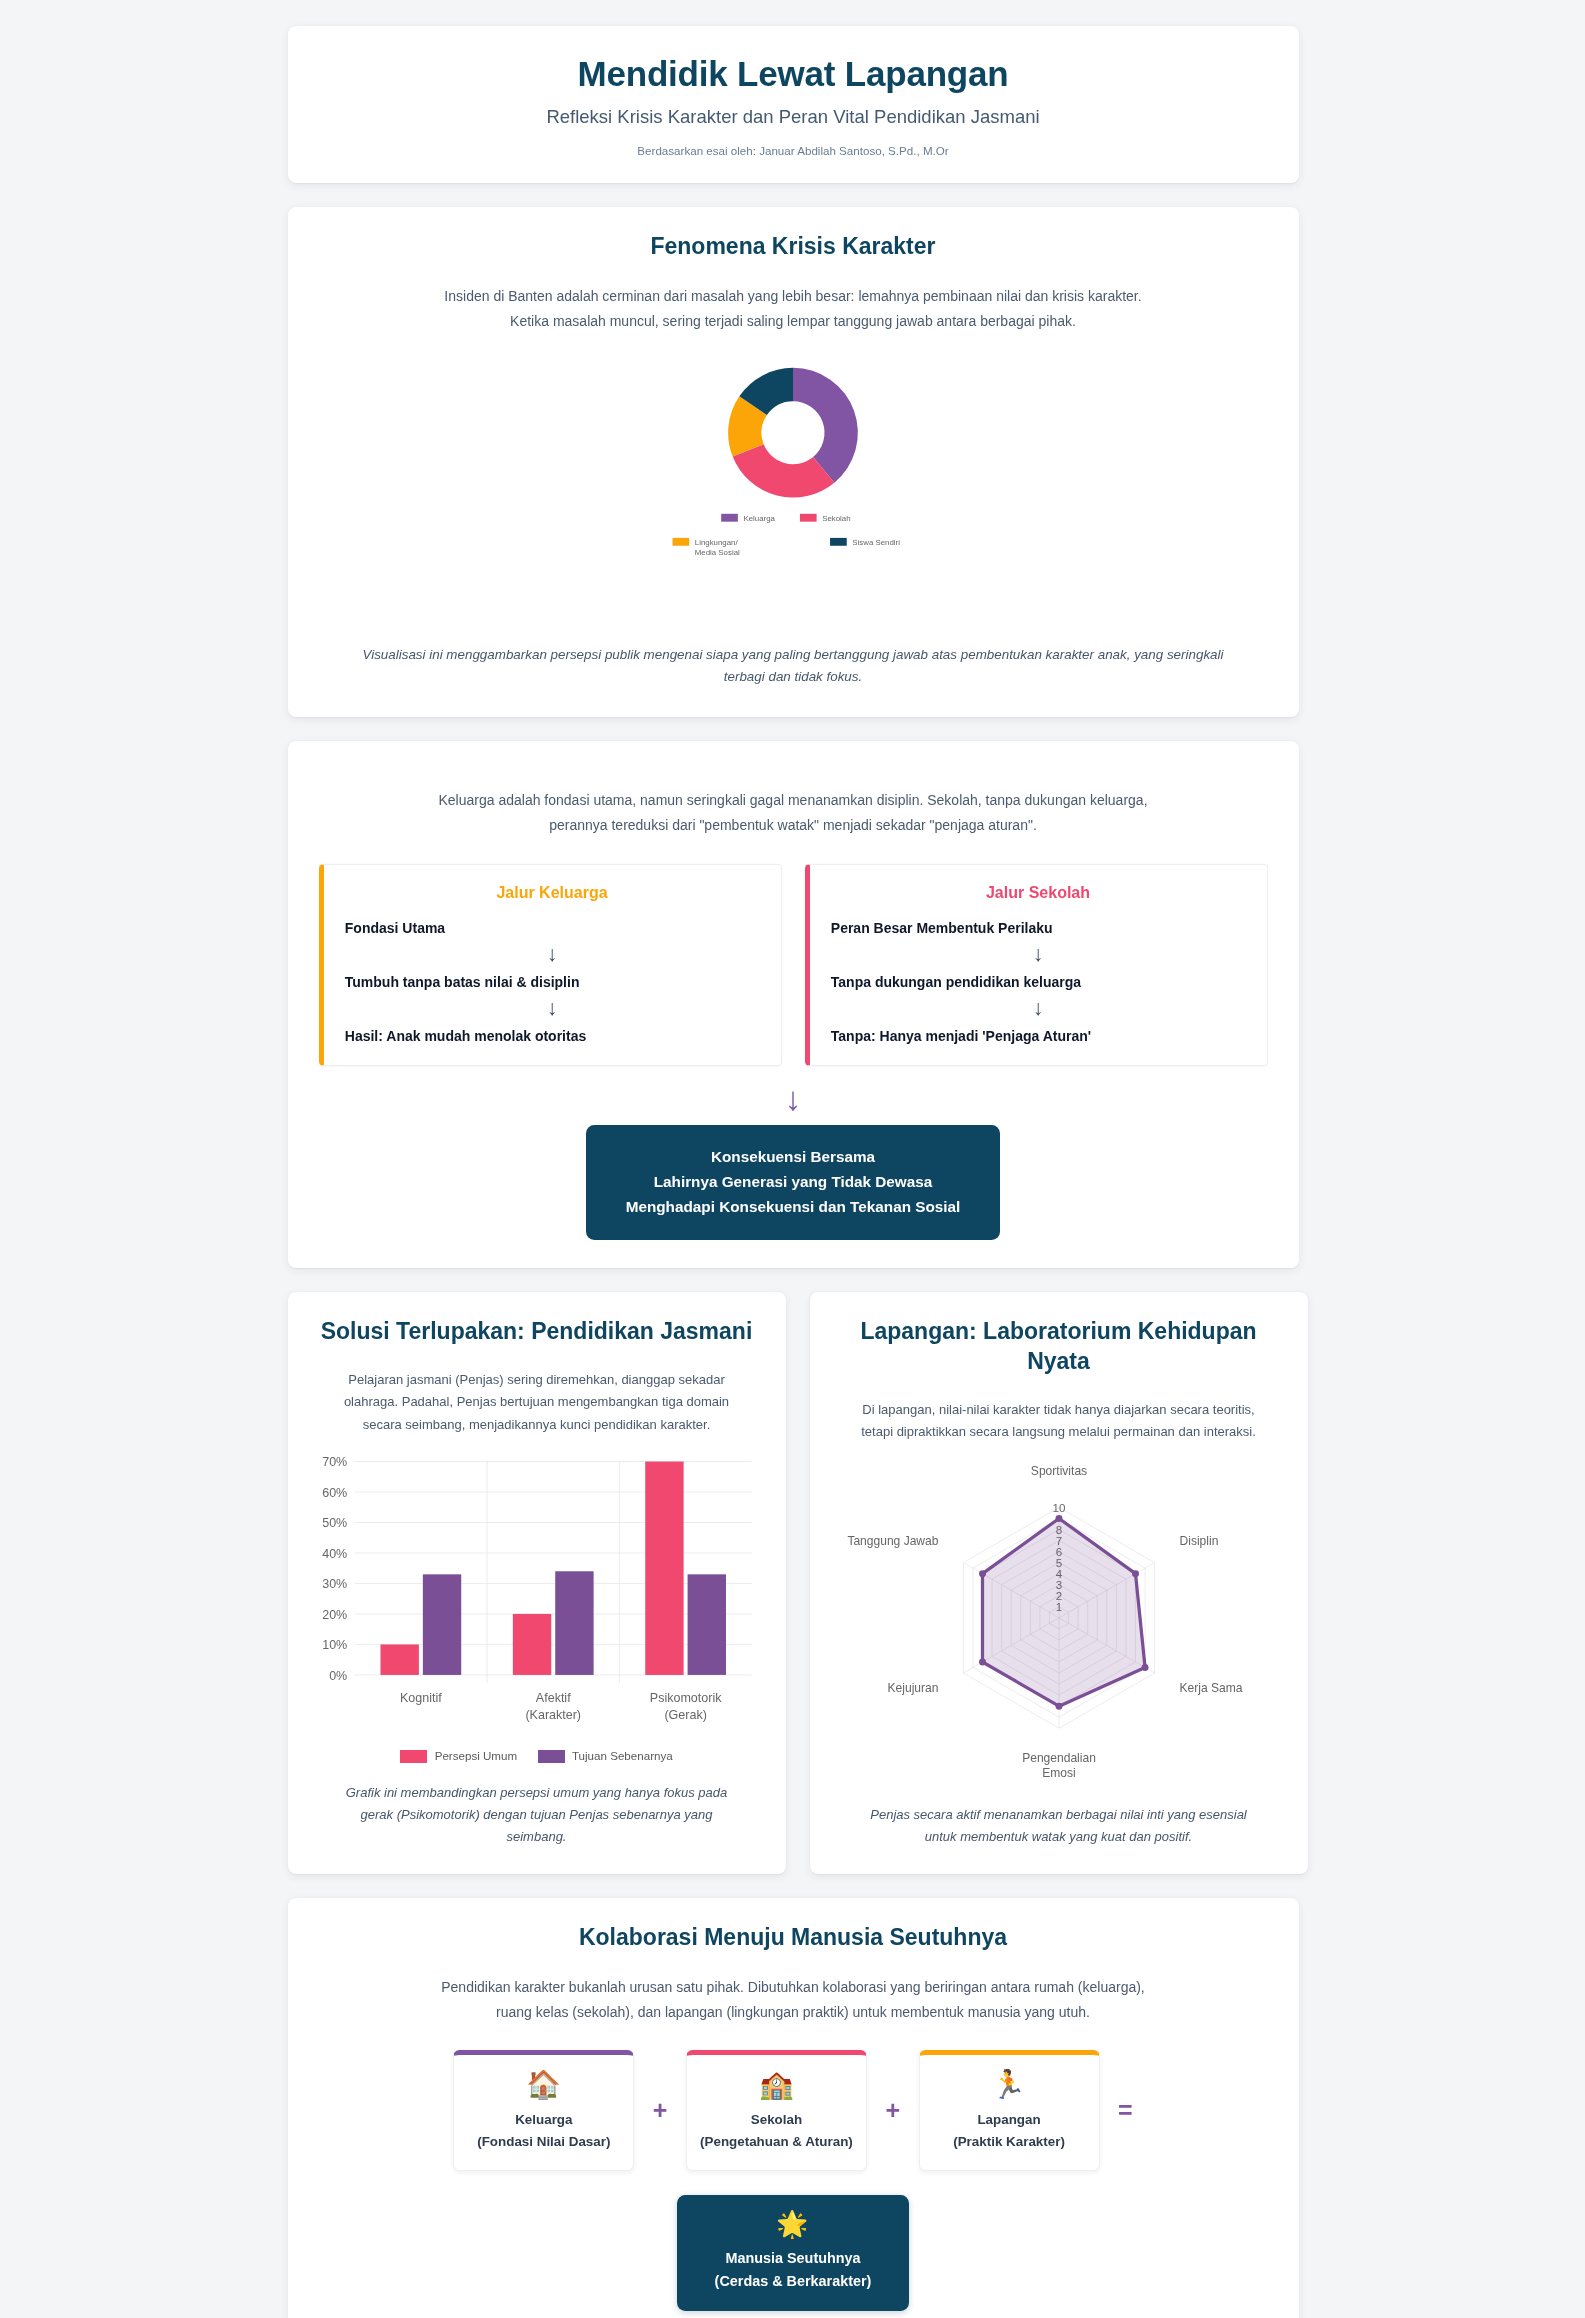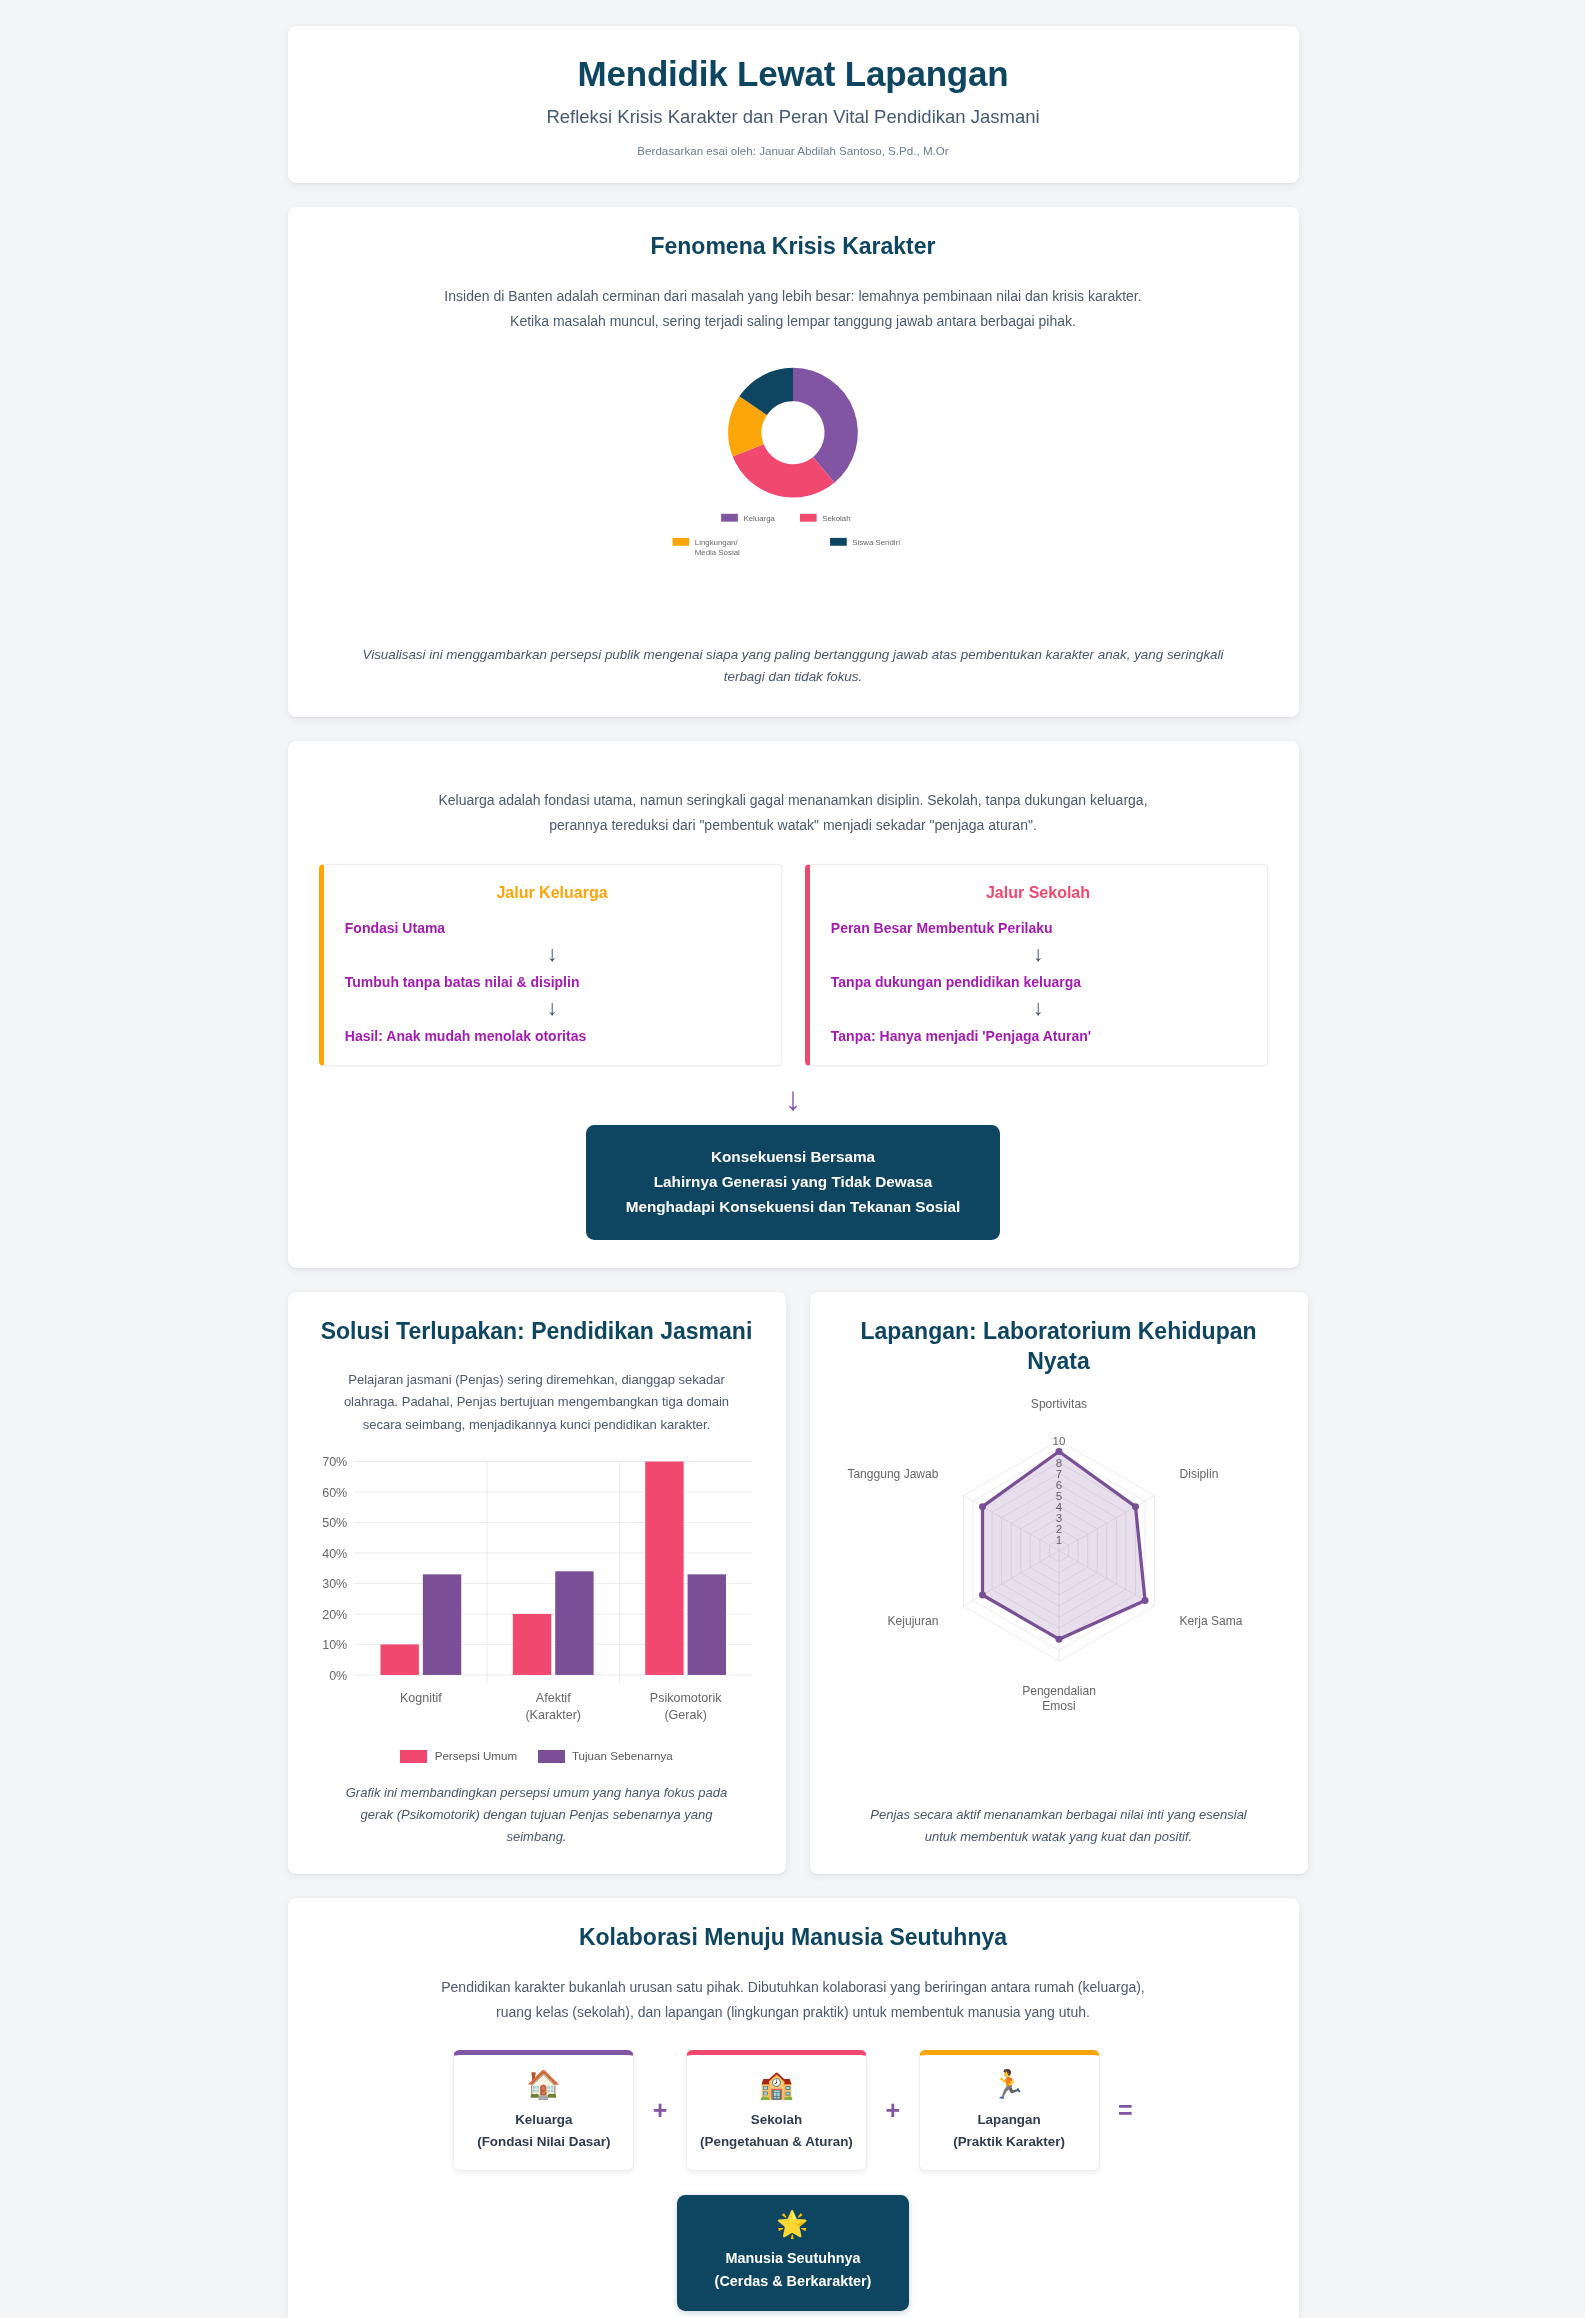--- a/index.html
+++ b/index.html
@@ -52,21 +52,21 @@
     flex: 1; background: #FFFFFF; border-radius: 4.6px;
     border: 0.5px solid #ECEFF3; border-left-width: 5.1px;
     padding: 18.5px 21.3px 21.3px 21.3px;
     box-shadow: 0 0.5px 1.9px rgba(30,41,59,0.05);
   }
   .flow-col.fam { border-left-color: #FBA508; }
   .flow-col.sch { border-left-color: #F0486F; }
   .flow-title { font-size: 16px; font-weight: bold; text-align: center; margin-bottom: 18.5px; }
   .flow-title.fam { color: #FBA508; }
   .flow-title.sch { color: #F0486F; }
-  .flow-step { font-size: 14px; font-weight: bold; color: #a21caf; }
+  .flow-step { font-size: 14px; font-weight: bold; color: #0f172a; }
   .flow-arrow { text-align: center; font-size: 21.3px; color: #3D4A5C; margin: 7.4px 0 9.3px 0; line-height: 1; }
   .down-arrow-big { text-align: center; font-size: 33px; color: #8155A3; line-height: 1; margin: 16px 0 9.3px 0; }
   .consequence {
     background: #0E4560; color: #FFFFFF; border-radius: 8.3px;
     width: 414px; margin: 8.3px auto 0 auto; padding: 20.4px 24px;
     text-align: center; font-size: 15.3px; font-weight: bold; line-height: 1.62;
   }
 
   
   .two-up { display: flex; gap: 24px; width: 1011px; margin: 8px auto 24px auto; align-items: stretch; }
@@ -220,20 +220,21 @@
           <div class="legend-item">
             <span class="legend-swatch" style="background: rgb(122, 79, 150);"></span>
             <span class="legend-label">Tujuan Sebenarnya</span>
           </div>
         </div>
       <div class="caption" style="font-size:13px;max-width:408px;">Grafik ini membandingkan persepsi umum yang hanya fokus pada gerak (Psikomotorik) dengan tujuan Penjas sebenarnya yang seimbang.</div>
     </div>
 
     <div class="card">
       <div class="h2">Lapangan: Laboratorium Kehidupan Nyata</div>
+      <div class="body-text" style="font-size:13px;max-width:417px;">Di lapangan, nilai-nilai karakter tidak hanya diajarkan secara teoritis, tetapi dipraktikkan secara langsung melalui permainan dan interaksi.</div>
       <div class="chart-area" style="margin-top:9.3px;">
         <svg width="450" height="325" viewBox="0 0 970 700">
           <g id="radar-chart">
               <polygon points="485,331.2 505.61140461006966,343.1 505.61140461006966,366.9 485,378.8 464.38859538993034,366.90000000000003 464.38859538993034,343.1" fill="none" stroke="#DCDCDC" stroke-width="1.2"></polygon>
               <polygon points="485,307.4 526.2228092201393,331.2 526.2228092201393,378.8 485,402.6 443.77719077986075,378.8 443.77719077986075,331.2" fill="none" stroke="#DCDCDC" stroke-width="1.2"></polygon>
               <polygon points="485,283.6 546.8342138302089,319.3 546.8342138302089,390.7 485,426.4 423.1657861697911,390.70000000000005 423.1657861697911,319.3" fill="none" stroke="#DCDCDC" stroke-width="1.2"></polygon>
               <polygon points="485,259.8 567.4456184402785,307.4 567.4456184402786,402.59999999999997 485,450.2 402.55438155972143,402.6 402.55438155972143,307.4" fill="none" stroke="#DCDCDC" stroke-width="1.2"></polygon>
               <polygon points="485,236 588.0570230503482,295.5 588.0570230503482,414.5 485,474 381.94297694965184,414.50000000000006 381.9429769496518,295.5" fill="none" stroke="#DCDCDC" stroke-width="1.2"></polygon>
               <polygon points="485,212.20000000000002 608.6684276604178,283.6 608.6684276604178,426.4 485,497.79999999999995 361.3315723395822,426.40000000000003 361.3315723395822,283.6" fill="none" stroke="#DCDCDC" stroke-width="1.2"></polygon>
               <polygon points="485,188.4 629.2798322704875,271.7 629.2798322704875,438.29999999999995 485,521.6 340.7201677295126,438.30000000000007 340.7201677295125,271.7" fill="none" stroke="#DCDCDC" stroke-width="1.2"></polygon>

